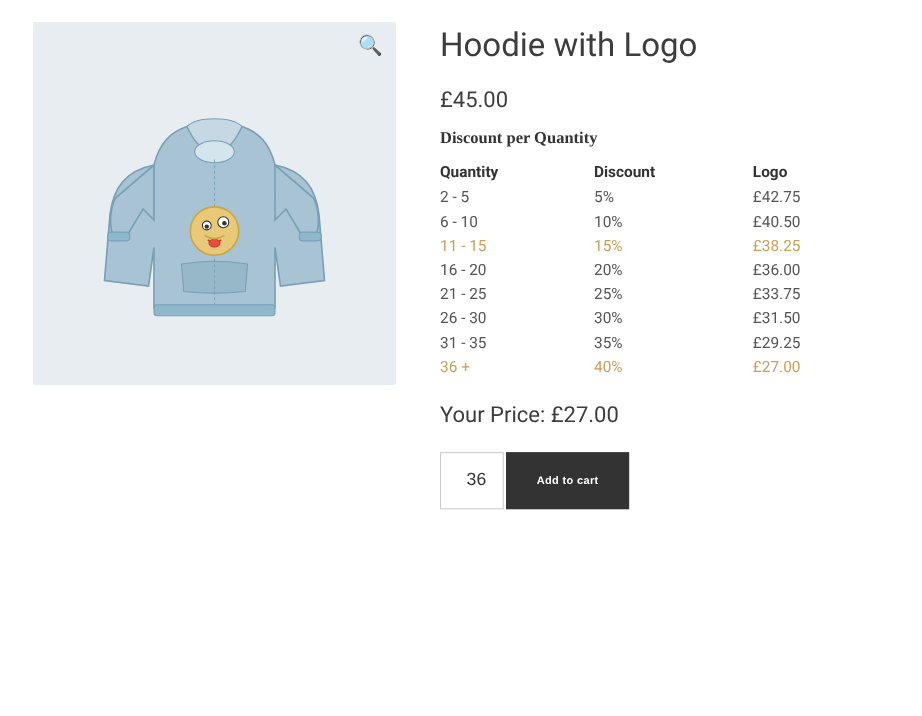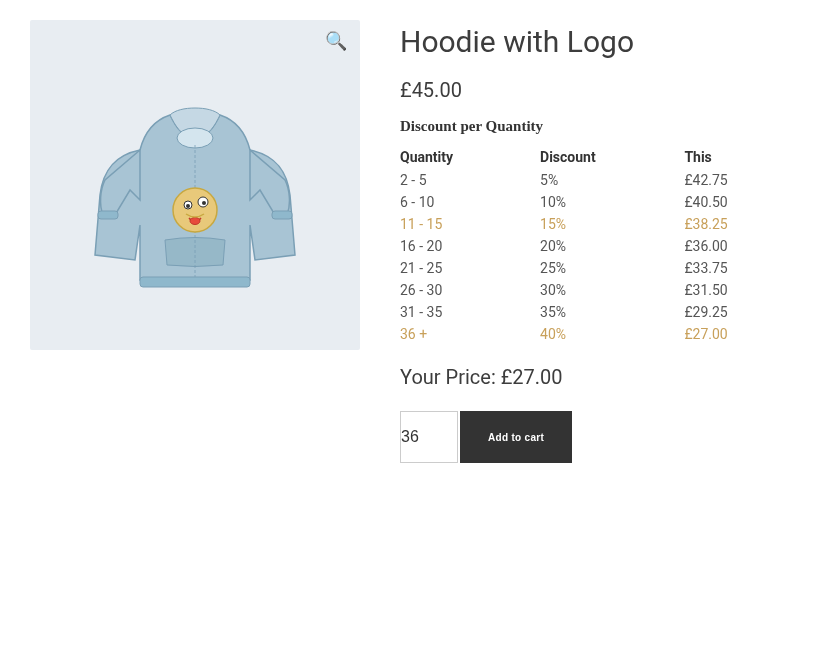--- a/index.html
+++ b/index.html
@@ -104,21 +104,21 @@
     }
     .add-to-cart-row {
       display: flex;
       align-items: center;
       gap: 0;
     }
     .quantity-input {
       width: 58px;
       height: 52px;
       border: 1px solid #ccc;
-      text-align: left;
+      text-align: right;
       font-size: 16px;
       color: #333;
       outline: none;
       padding: 0;
     }
     .add-to-cart-btn {
       background: #333;
       color: #fff;
       border: none;
       height: 52px;
@@ -183,21 +183,21 @@
     <div class="product-price">£45.00</div>
 
 
     <div class="discount-title">Discount per Quantity</div>
 
     <table class="discount-table">
       <thead>
         <tr>
           <th>Quantity</th>
           <th>Discount</th>
-          <th>This</th>
+          <th>Logo</th>
         </tr>
       </thead>
       <tbody id="discount-tbody">
       <tr>
             <td>2 - 5</td>
             <td>5%</td>
             <td>£42.75</td>
           </tr>
           <tr>
             <td>6 - 10</td>

